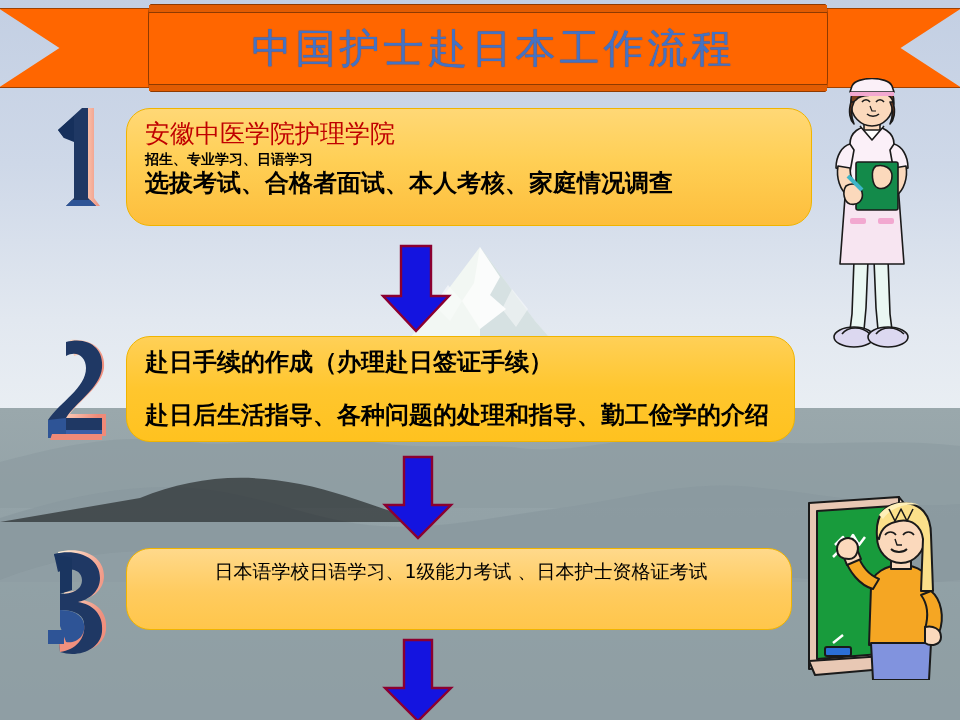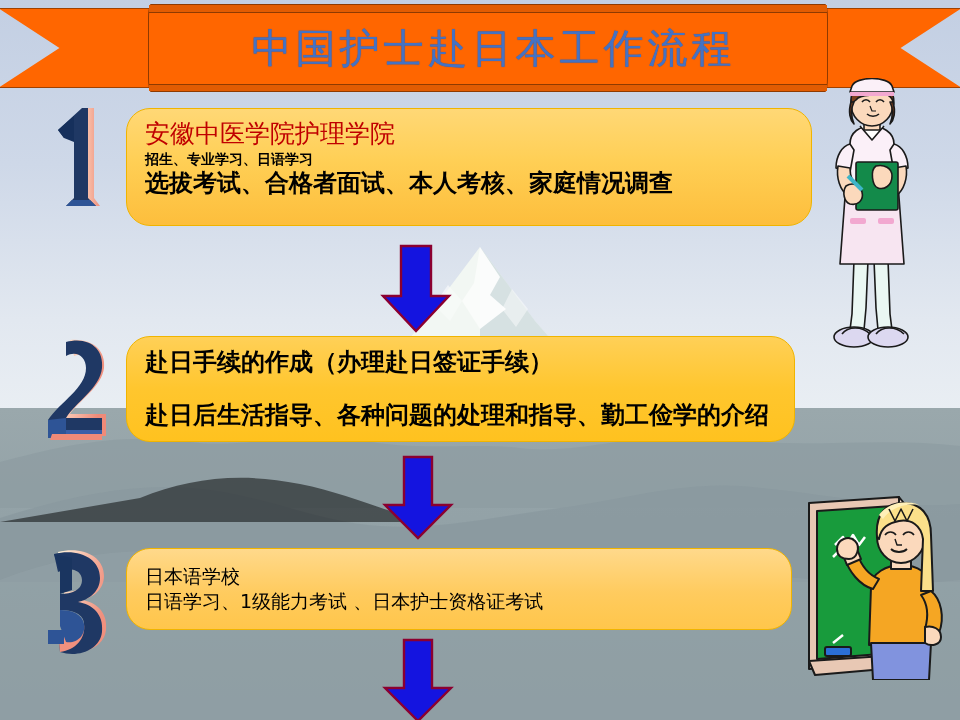--- a/index.html
+++ b/index.html
@@ -74,21 +74,21 @@
     background:linear-gradient(180deg,#FFD876 0%,#FFCF55 45%,#FDBE3C 100%);
   }
   .box.b2{
     left:126px;top:336px;width:669px;height:106px;
     background:linear-gradient(180deg,#FFD057 0%,#FFC62E 50%,#FFC21F 100%);
     display:flex;flex-direction:column;justify-content:space-between;
   }
   .box.b3{
     left:126px;top:548px;width:666px;height:82px;
     background:linear-gradient(180deg,#FFD98B 0%,#FFCB5E 55%,#FFC64B 100%);
-    display:flex;flex-direction:column;justify-content:center;
+    display:flex;flex-direction:row;justify-content:center;
   }
   .ln{
     font-family:"DejaVu Sans","Liberation Sans",sans-serif;
     color:#000;white-space:nowrap;line-height:1.30;
   }
   .ln.heading-red{
     font-family:"DejaVu Serif","Liberation Serif",serif;
     color:#C00000;font-size:25px;line-height:1.22;font-weight:400;
   }
   .ln.s18{font-size:14px;font-weight:bold;}

